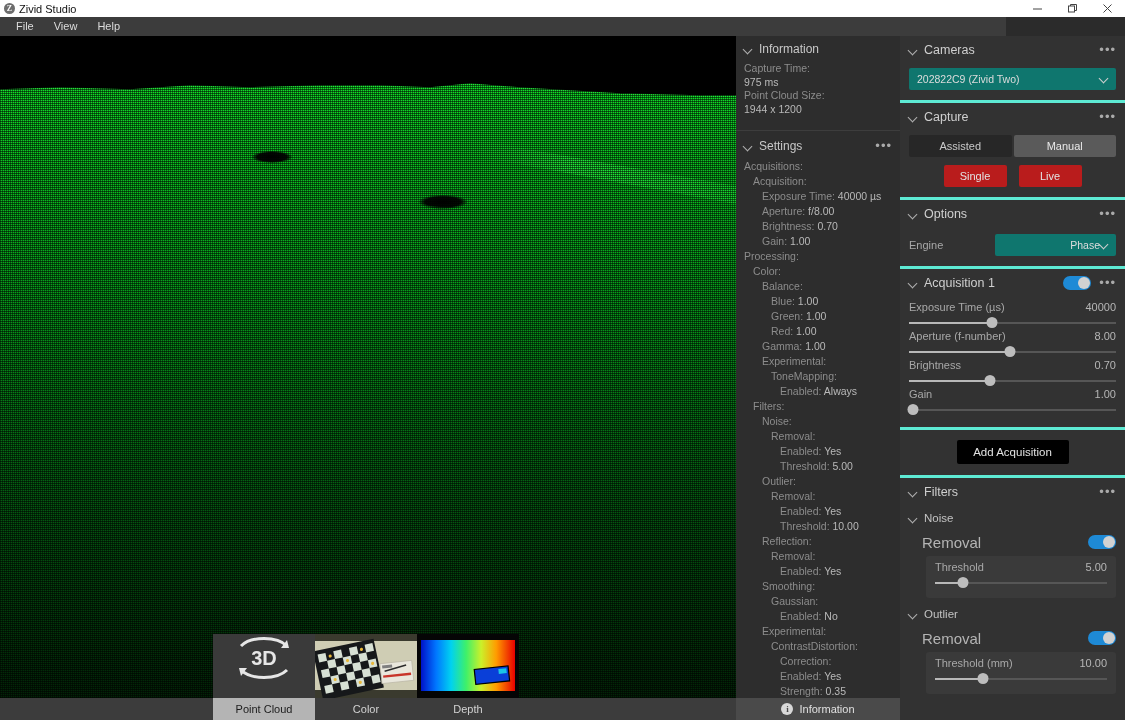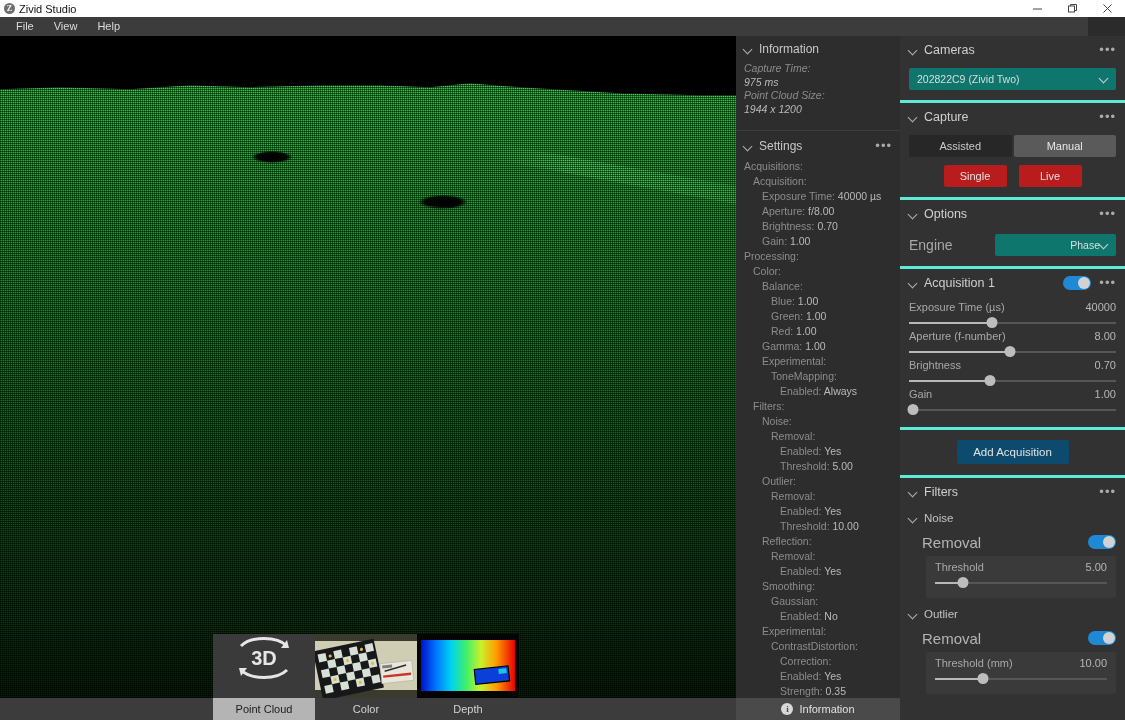--- a/index.html
+++ b/index.html
@@ -25,21 +25,21 @@
   .title-text { font-size: 11px; color: #111; }
   .win-buttons { margin-left: auto; display: flex; height: 17px; }
   .win-btn {
     width: 35px; height: 17px; display: flex; align-items: center;
     justify-content: center; color: #333; font-size: 11px;
   }
   .win-btn svg { display: block; }
 
   
   .menubar {
-    position: absolute; left: 0; top: 17px; width: 1088px; height: 19px;
+    position: absolute; left: 0; top: 17px; width: 1006px; height: 19px;
     background: #3c3c3c; display: flex; align-items: center;
   }
   .menu-item {
     font-size: 11px; color: #dcdcdc; padding: 0 10px; line-height: 19px;
   }
   .menu-item:first-child { margin-left: 6px; }
 
   
   .viewport {
     position: absolute; left: 0; top: 36px; width: 736px; height: 684px;
@@ -94,21 +94,21 @@
   .chev::after {
     content: ""; position: absolute; left: 0px; top: 1px;
     width: 6px; height: 6px;
     border-right: 1.4px solid #b0b0b0; border-bottom: 1.4px solid #b0b0b0;
     transform: rotate(45deg);
   }
   .dots { margin-left: auto; color: #aaa; font-size: 13px; letter-spacing: 1px; line-height: 8px; }
   .hr { height: 1px; background: #3d3d3d; margin: 2px 0; }
 
   .kvblock { padding: 0 8px; }
-  .kvline { font-size: 10.5px; color: #8c8c8c; line-height: 13.5px; white-space: nowrap; font-style: italic; }
+  .kvline { font-size: 10.5px; color: #8c8c8c; line-height: 13.5px; white-space: nowrap; }
   .kvline .val { color: #b9b9b9; }
 
   .tree { padding: 0 8px; }
   .tnode { font-size: 10.5px; line-height: 15px; color: #8c8c8c; white-space: nowrap; }
   .tnode .val { color: #b9b9b9; }
   .d0 { padding-left: 0px; }
   .d1 { padding-left: 9px; }
   .d2 { padding-left: 18px; }
   .d3 { padding-left: 27px; }
   .d4 { padding-left: 36px; }
@@ -163,21 +163,21 @@
   .seg.on  { background: #5a5a5a; color: #e8e8e8; }
 
   .btnrow { display: flex; justify-content: center; gap: 12px; margin-top: 8px; }
   .pbtn {
     min-width: 63px; height: 22px; background: #b91c1c; border-radius: 2px;
     display: flex; align-items: center; justify-content: center;
     font-size: 11px; color: #e2e2e2; padding: 0 12px;
   }
 
   .optrow { display: flex; align-items: center; margin-top: 2px; }
-  .optrow .lbl { font-size: 14px; color: #a8a8a8; flex: 1; }
+  .optrow .lbl { font-size: 11px; color: #a8a8a8; flex: 1; }
   .optrow .combo { width: 121px; text-align: right; }
 
   .toggle {
     width: 28px; height: 14px; border-radius: 7px; background: #1e8ad6;
     position: relative; flex: none; margin-left: auto;
   }
   .toggle .knob {
     position: absolute; right: 1px; top: 1px; width: 12px; height: 12px;
     border-radius: 50%; background: #d2d2d2;
   }
@@ -195,21 +195,21 @@
   .track .bar-fill {
     position: absolute; left: 0; top: 6px; height: 2px; background: #b8b8b8;
   }
   .track .knob {
     position: absolute; top: 1px; width: 11px; height: 11px; border-radius: 50%;
     background: #bdbdbd; transform: translateX(-50%);
   }
 
   .addbtn {
     margin: 10px auto 11px auto; width: 112px; height: 24px;
-    background: #0c4a6e; border-radius: 2px; display: flex;
+    background: #000000; border-radius: 2px; display: flex;
     align-items: center; justify-content: center; font-size: 11.5px; color: #e2e2e2;
   }
 
   .filtrow {
     display: flex; align-items: center; padding: 0 9px 0 22px; height: 24px;
   }
   .filtrow .lbl { font-size: 15px; color: #b4b4b4; }
 
   .subcard {
     margin: 2px 9px 4px 26px; background: #3a3a3a; border-radius: 3px;

